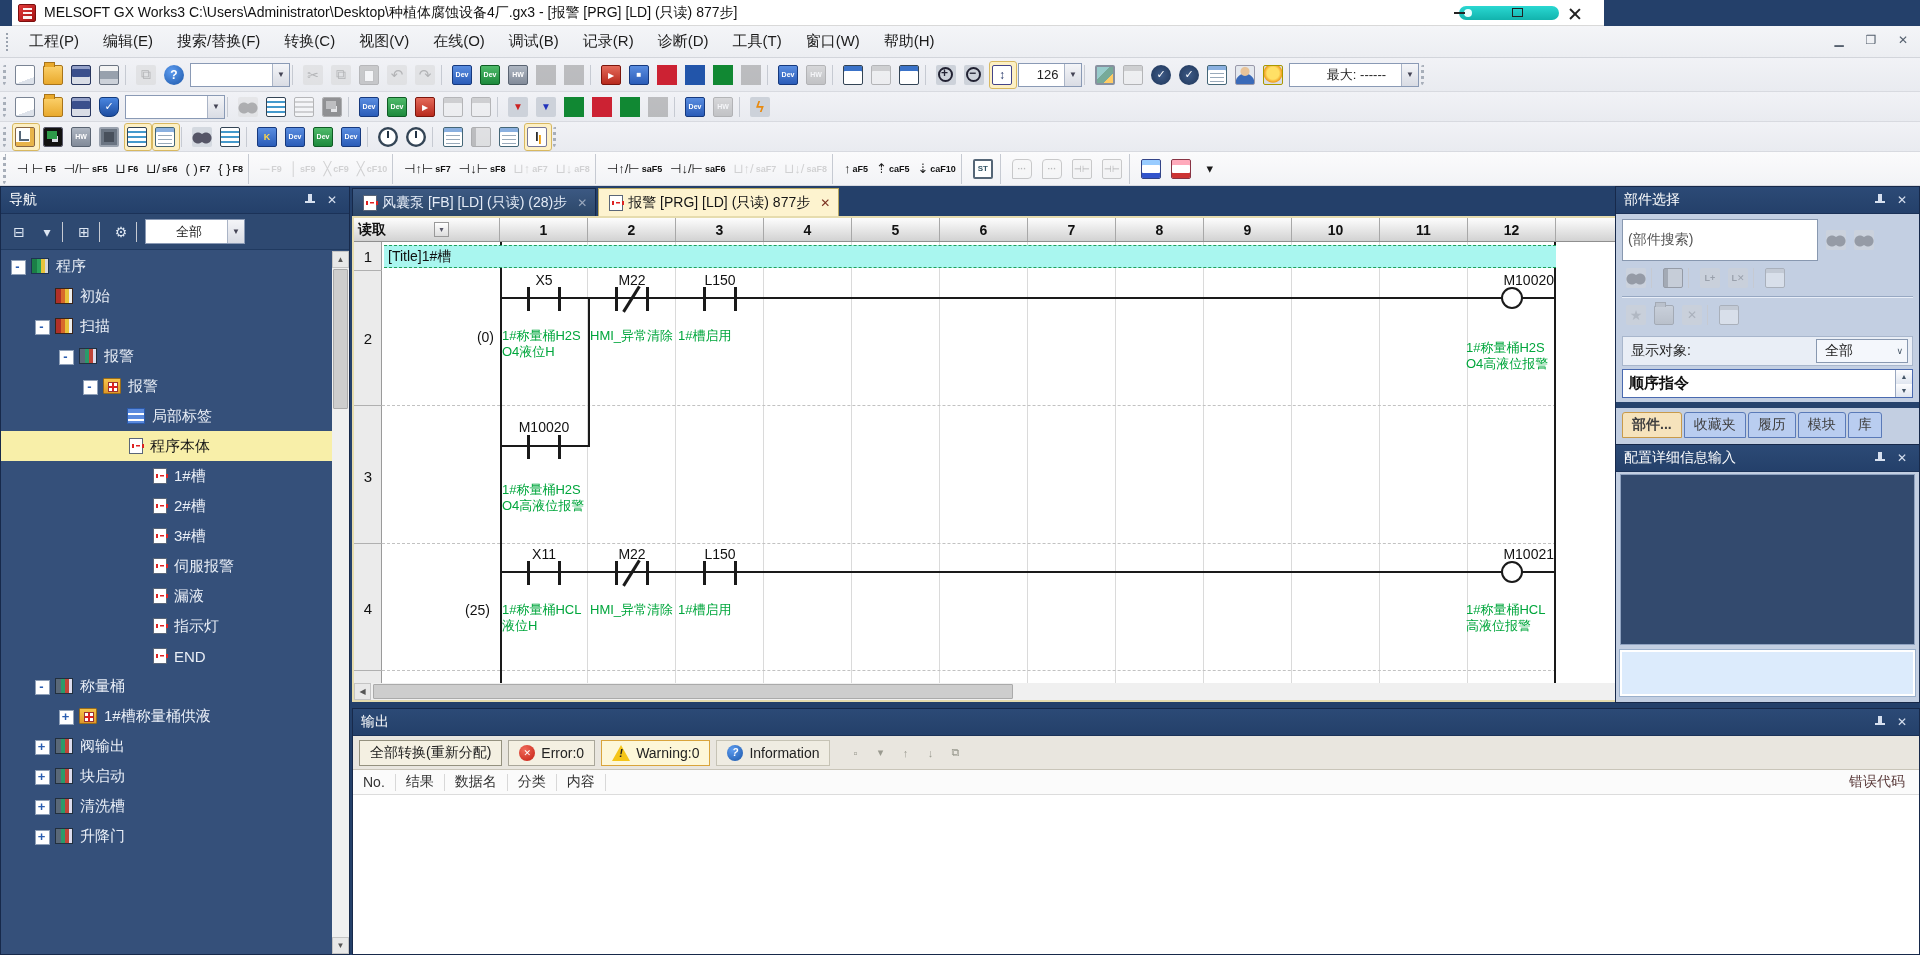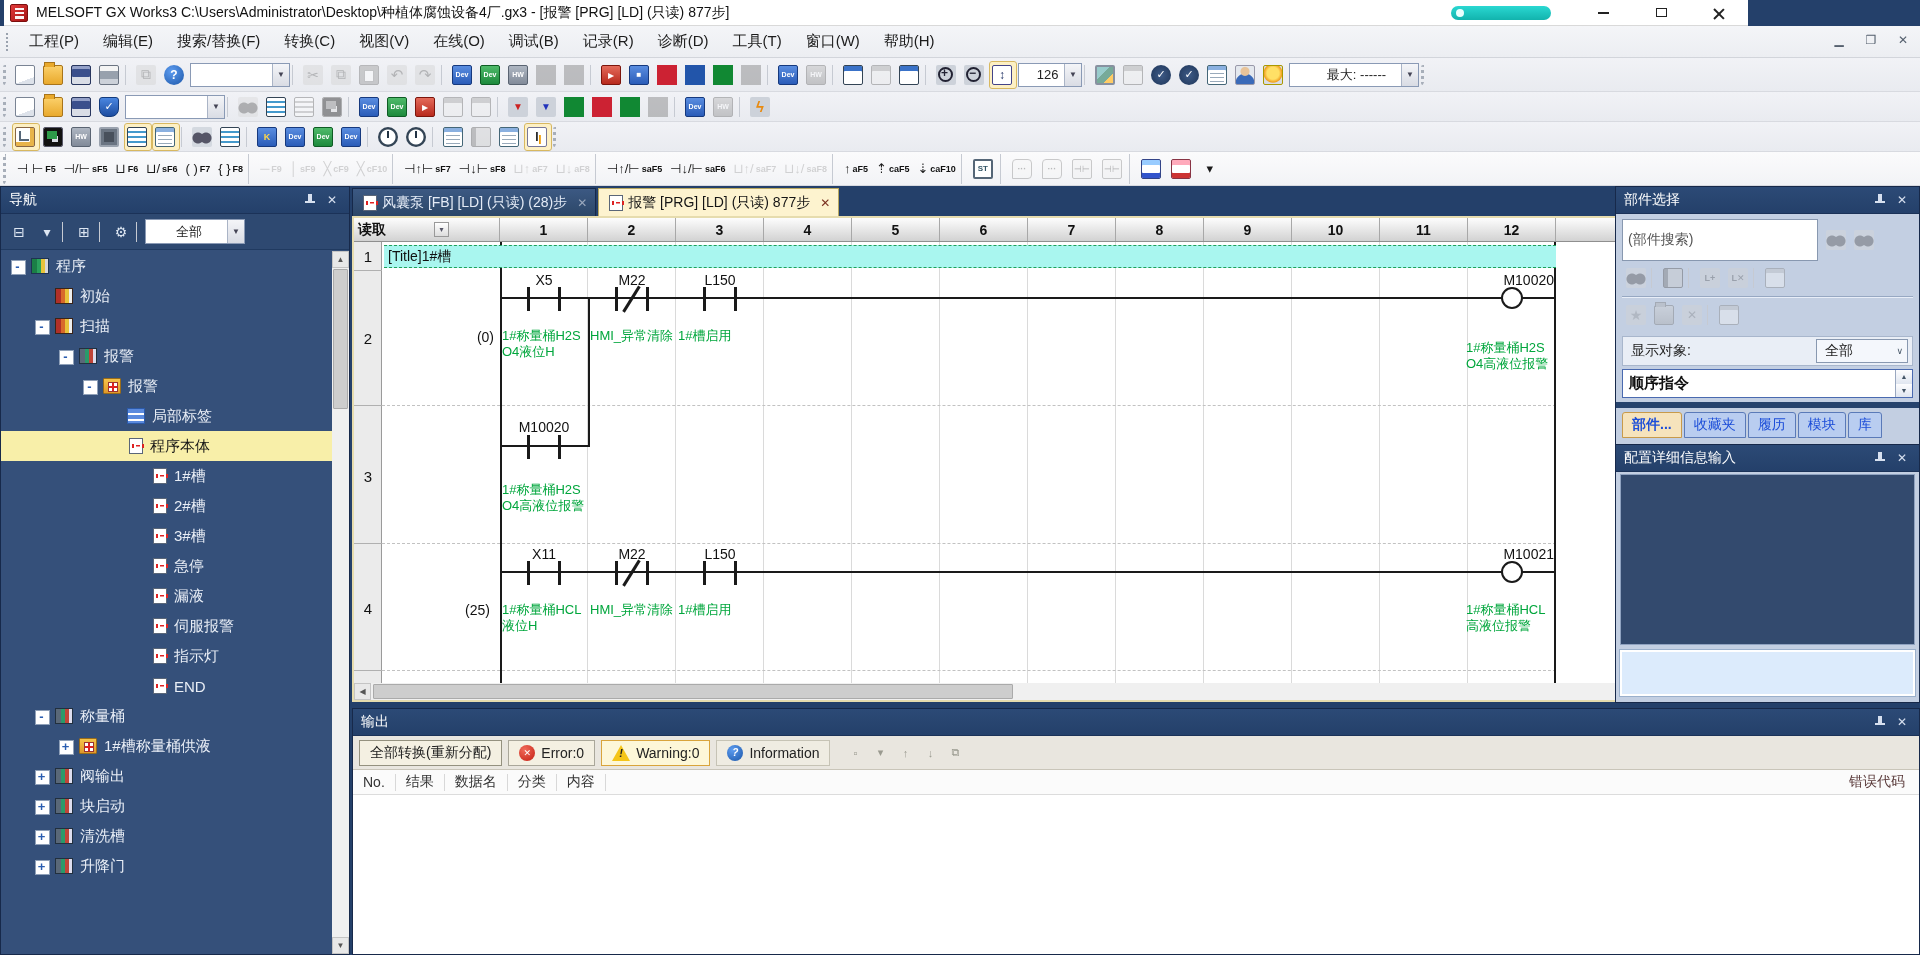--- a/index.html
+++ b/index.html
@@ -1,20 +1,20 @@
 <!DOCTYPE html>
 <html><head>
 <meta charset="utf-8">
 <style>
   *{margin:0;padding:0;box-sizing:border-box;font-family:"Liberation Sans","DejaVu Sans",sans-serif;-webkit-user-select:none;user-select:none}
   html,body{width:1920px;height:955px;overflow:hidden;background:#24406a}
   .app{position:relative;width:1920px;height:955px;background:#24406a;overflow:hidden}
 
   
-  .titlebar{position:absolute;left:4px;top:0;width:1744px;height:26px;background:#fff;display:flex;align-items:center;border-bottom:1px solid #d9d9d9}
+  .titlebar{position:absolute;left:12px;top:0;width:1592px;height:26px;background:#fff;display:flex;align-items:center;border-bottom:1px solid #d9d9d9}
   .appicon{width:18px;height:18px;margin:0 8px 0 6px;background:linear-gradient(135deg,#e23b3b,#a31212);border:1px solid #7c0e0e;border-radius:2px;position:relative}
   .appicon::after{content:"";position:absolute;left:4px;top:3px;width:9px;height:11px;background:linear-gradient(180deg,#fff 0 2px,transparent 2px 4px,#fff 4px 6px,transparent 6px 8px,#fff 8px 10px);opacity:.95}
   .titletext{font-size:14px;color:#111;white-space:nowrap}
   .teal-pill{position:absolute;left:1447px;top:6px;width:100px;height:14px;border-radius:7px;background:linear-gradient(#2ad8d2,#12b3ad);}
   .teal-pill::before{content:"";position:absolute;left:5px;top:3px;width:8px;height:8px;border-radius:50%;background:#eafffe}
   .wbtns{position:absolute;right:0;top:0;height:25px;display:flex}
   .wbtn{width:58px;height:25px;display:flex;align-items:center;justify-content:center;position:relative}
   .gl-min{width:11px;height:2px;background:#222}
   .gl-max{width:11px;height:9px;border:1.5px solid #222}
   .gl-close{position:relative;width:12px;height:12px}
@@ -221,21 +221,21 @@
   .disprow{display:flex;align-items:center;margin-top:8px;background:#e9eef6;border:1px solid #a8b6cc;height:30px;padding:0 4px}
   .displbl{font-size:14px;color:#222;flex:1;padding-left:4px}
   .dispcombo{width:92px;height:24px;background:#f4f7fc;border:1px solid #8898b0;display:flex;align-items:center;justify-content:space-between;padding:0 4px 0 8px;font-size:14px;color:#222}
   .dispcombo i{font-style:normal;font-size:9px;color:#456}
   .catbox{margin-top:3px;height:29px;background:#fff;border:1px solid #4a6ab0;display:flex;align-items:center}
   .catbox b{flex:1;font-size:15px;color:#111;padding-left:6px}
   .spin{width:17px;align-self:stretch;border-left:1px solid #9aa8c0;display:flex;flex-direction:column}
   .spin i{flex:1;display:flex;align-items:center;justify-content:center;font-size:7px;color:#456;font-style:normal;background:linear-gradient(#fdfdfe,#e0e6f0)}
   .navybar{height:6px;background:#26436d;margin:4px -6px 0}
   .eltabs{display:flex;margin-top:4px;gap:2px}
-  .eltab{height:26px;display:flex;align-items:center;justify-content:center;padding:0 9px;font-size:14px;background:#b9cdf0;border:1px solid #5a7ab8;color:#1d4ed8;border-radius:3px 3px 0 0}
+  .eltab{height:26px;display:flex;align-items:center;justify-content:center;padding:0 9px;font-size:14px;background:#b9cdf0;border:1px solid #5a7ab8;color:#404040;border-radius:3px 3px 0 0}
   .eltab[data-i="0"]{background:#f6e3bc;border-color:#c89a4a;font-weight:bold}
   .detail{margin-top:6px;border-top:1px solid #17294a;display:flex;flex-direction:column;flex:1}
   .detail .dock-title{flex:none}
   .detailbody{flex:1;margin:2px 4px;background:#334a6e;border:1px solid #8fa2c0}
   .detailinput{height:46px;margin:3px 4px 6px;background:#dcebfc;border:2px solid #fff;outline:1px solid #9ab0cc}
 
   
   .outpane{left:352px;top:708px;width:1568px;height:247px;background:#fff;display:flex;flex-direction:column}
   .outtb{height:34px;background:#e9e6df;border-bottom:1px solid #c9c5b9;display:flex;align-items:center;padding-left:6px;gap:6px}
   .obtn{height:26px;display:flex;align-items:center;padding:0 10px;font-size:14px;color:#222;background:#f4f0e2;border:1px solid #94917f}
@@ -1067,36 +1067,31 @@
           <i class="tico" data-ico="laddoc"></i>
           <span class="tlabel">2#槽</span>
         </div>
 
         <div class="trow" data-lv="5" title="3#槽">
           <s class="exp"></s>
           <i class="tico" data-ico="laddoc"></i>
           <span class="tlabel">3#槽</span>
         </div>
 
-        <div class="trow" data-lv="5" title="急停">
+
+        <div class="trow" data-lv="5" title="伺服报警">
           <s class="exp"></s>
           <i class="tico" data-ico="laddoc"></i>
-          <span class="tlabel">急停</span>
+          <span class="tlabel">伺服报警</span>
         </div>
 
         <div class="trow" data-lv="5" title="漏液">
           <s class="exp"></s>
           <i class="tico" data-ico="laddoc"></i>
           <span class="tlabel">漏液</span>
-        </div>
-
-        <div class="trow" data-lv="5" title="伺服报警">
-          <s class="exp"></s>
-          <i class="tico" data-ico="laddoc"></i>
-          <span class="tlabel">伺服报警</span>
         </div>
 
 
         <div class="trow" data-lv="5" title="指示灯">
           <s class="exp"></s>
           <i class="tico" data-ico="laddoc"></i>
           <span class="tlabel">指示灯</span>
         </div>
 
         <div class="trow" data-lv="5" title="END">

